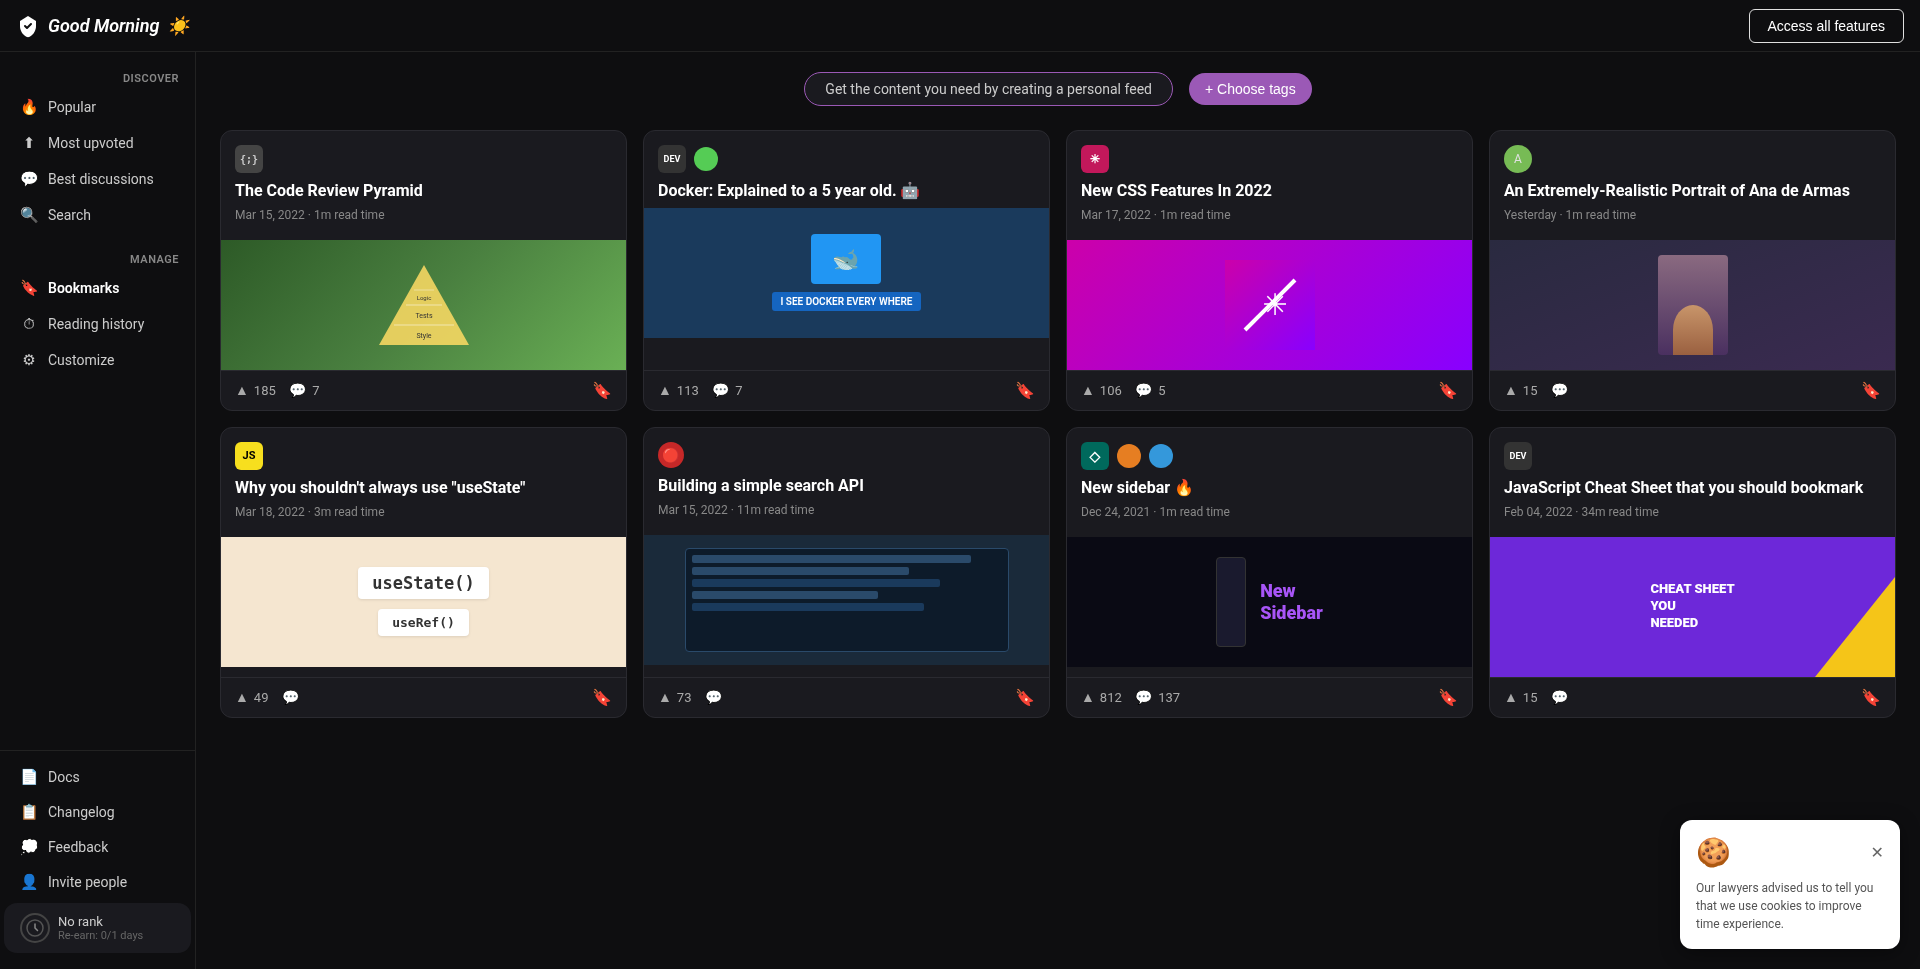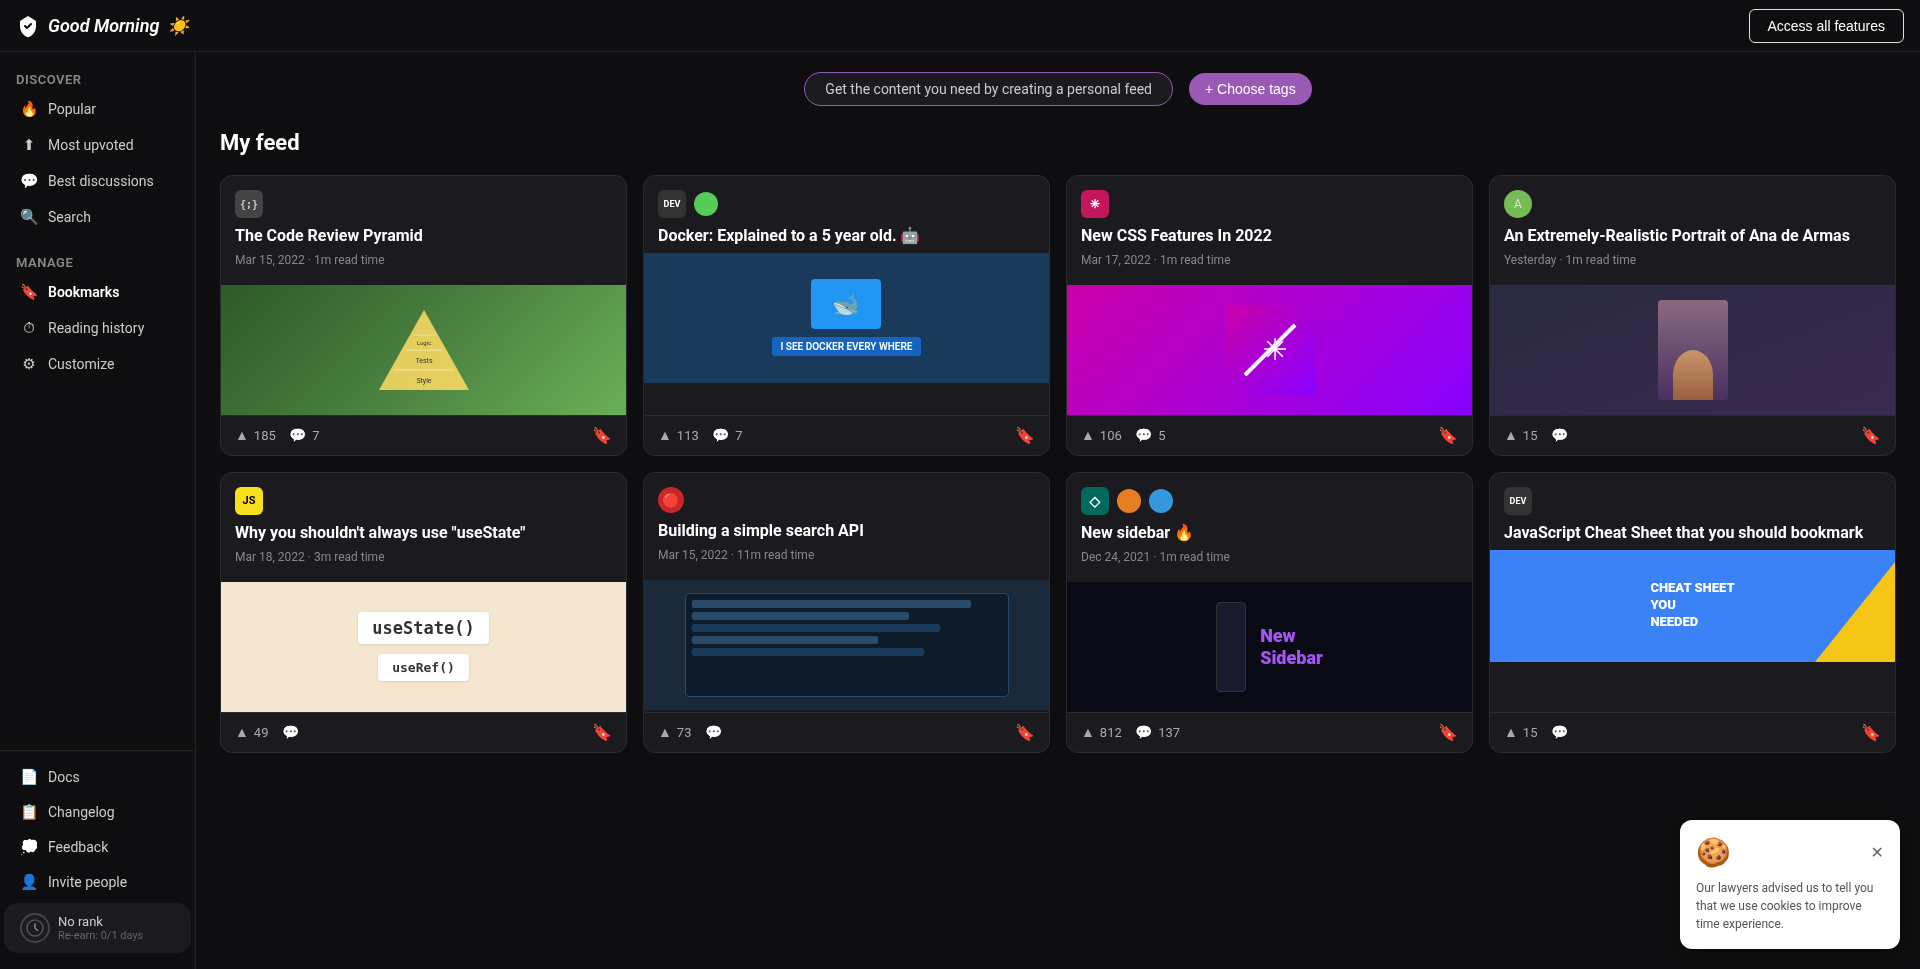--- a/index.html
+++ b/index.html
@@ -61,26 +61,27 @@
       width: 196px;
       background: #0e0e10;
       border-right: 1px solid #222;
       display: flex;
       flex-direction: column;
       padding: 12px 0;
       flex-shrink: 0;
       overflow-y: auto;
     }
     .sidebar-section-label {
-      font-size: 13px;
+      font-size: 11px;
       font-weight: 600;
       color: #888;
       text-transform: uppercase;
       padding: 8px 16px 4px;
       letter-spacing: 0.5px;
+      text-align: right;
     }
     .sidebar-item {
       display: flex;
       align-items: center;
       gap: 10px;
       padding: 8px 16px;
       font-size: 14px;
       color: #ccc;
       cursor: pointer;
       border-radius: 4px;
@@ -389,21 +390,20 @@
     </div>
   </nav>
 
   <main class="main">
 
     <div class="feed-banner">
       <span class="feed-banner-text">Get the content you need by creating a personal feed</span>
       <button class="choose-tags-btn">+ Choose tags</button>
     </div>
 
-    <h2 class="feed-title">My feed</h2>
 
     <div class="cards-grid">
 
       <div class="card">
         <div class="card-header">
           <div class="card-tag tag-gray" style="font-family:monospace; font-size:10px;">{;}</div>
         </div>
         <div class="card-title">The Code Review Pyramid</div>
         <div class="card-meta">Mar 15, 2022 · 1m read time</div>
         <div class="card-image-placeholder img-code-review">
@@ -588,21 +588,22 @@
           </div>
           <button class="bookmark-btn">🔖</button>
         </div>
       </div>
 
       <div class="card">
         <div class="card-header">
           <div class="card-tag tag-dev" style="font-size:9px; font-weight:700;">DEV</div>
         </div>
         <div class="card-title">JavaScript Cheat Sheet that you should bookmark</div>
-        <div class="card-image-placeholder img-cheatsheet" style="height:112px; background:#3b82f6; position:relative; overflow:hidden;">
+        <div class="card-meta">Feb 04, 2022 · 34m read time</div>
+        <div class="card-image-placeholder img-cheatsheet" style="height:140px; background:#6d28d9; position:relative; overflow:hidden;">
           <div style="position:absolute; right:0; bottom:0; width:0; height:0; border-left:80px solid transparent; border-bottom:100px solid #f5c518;"></div>
           <div style="position:relative; z-index:1; color:#fff; font-size:13px; font-weight:900; line-height:1.3; padding:10px;">CHEAT SHEET<br>YOU<br>NEEDED</div>
         </div>
         <div class="card-footer">
           <div class="card-stat">
             <span class="stat-icon">▲</span>
             <span>15</span>
           </div>
           <div class="card-stat">
             <span class="stat-icon">💬</span>

